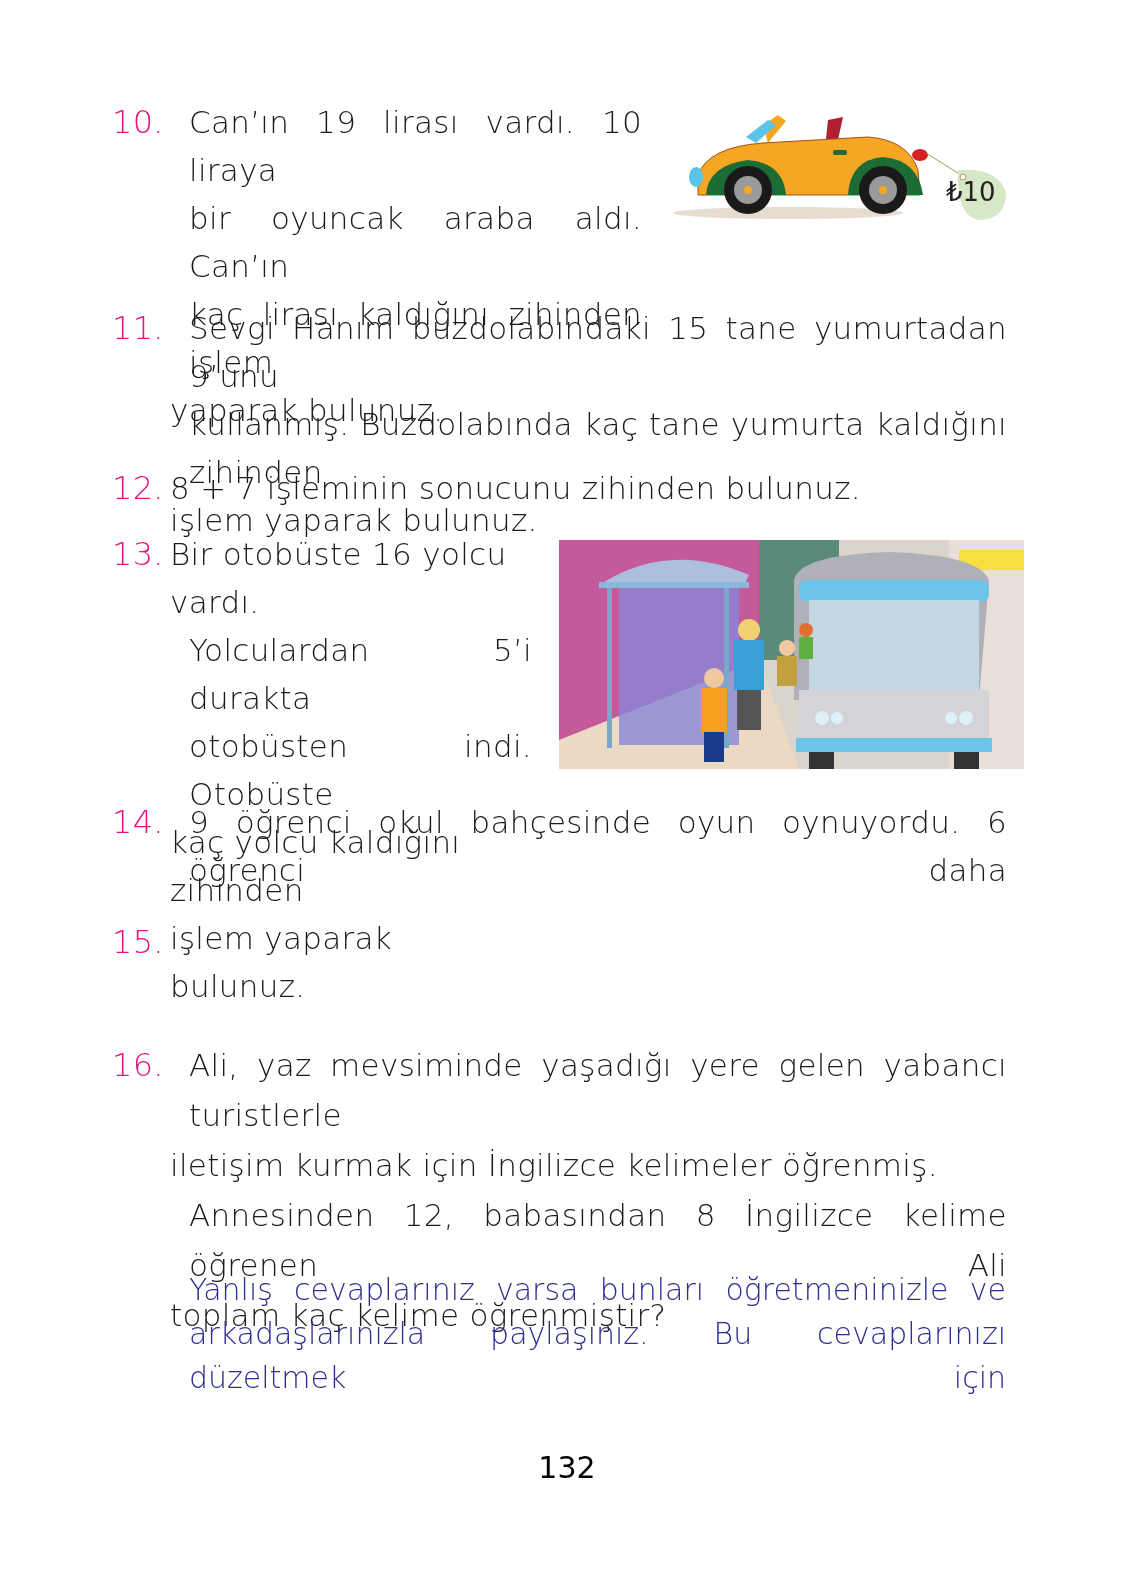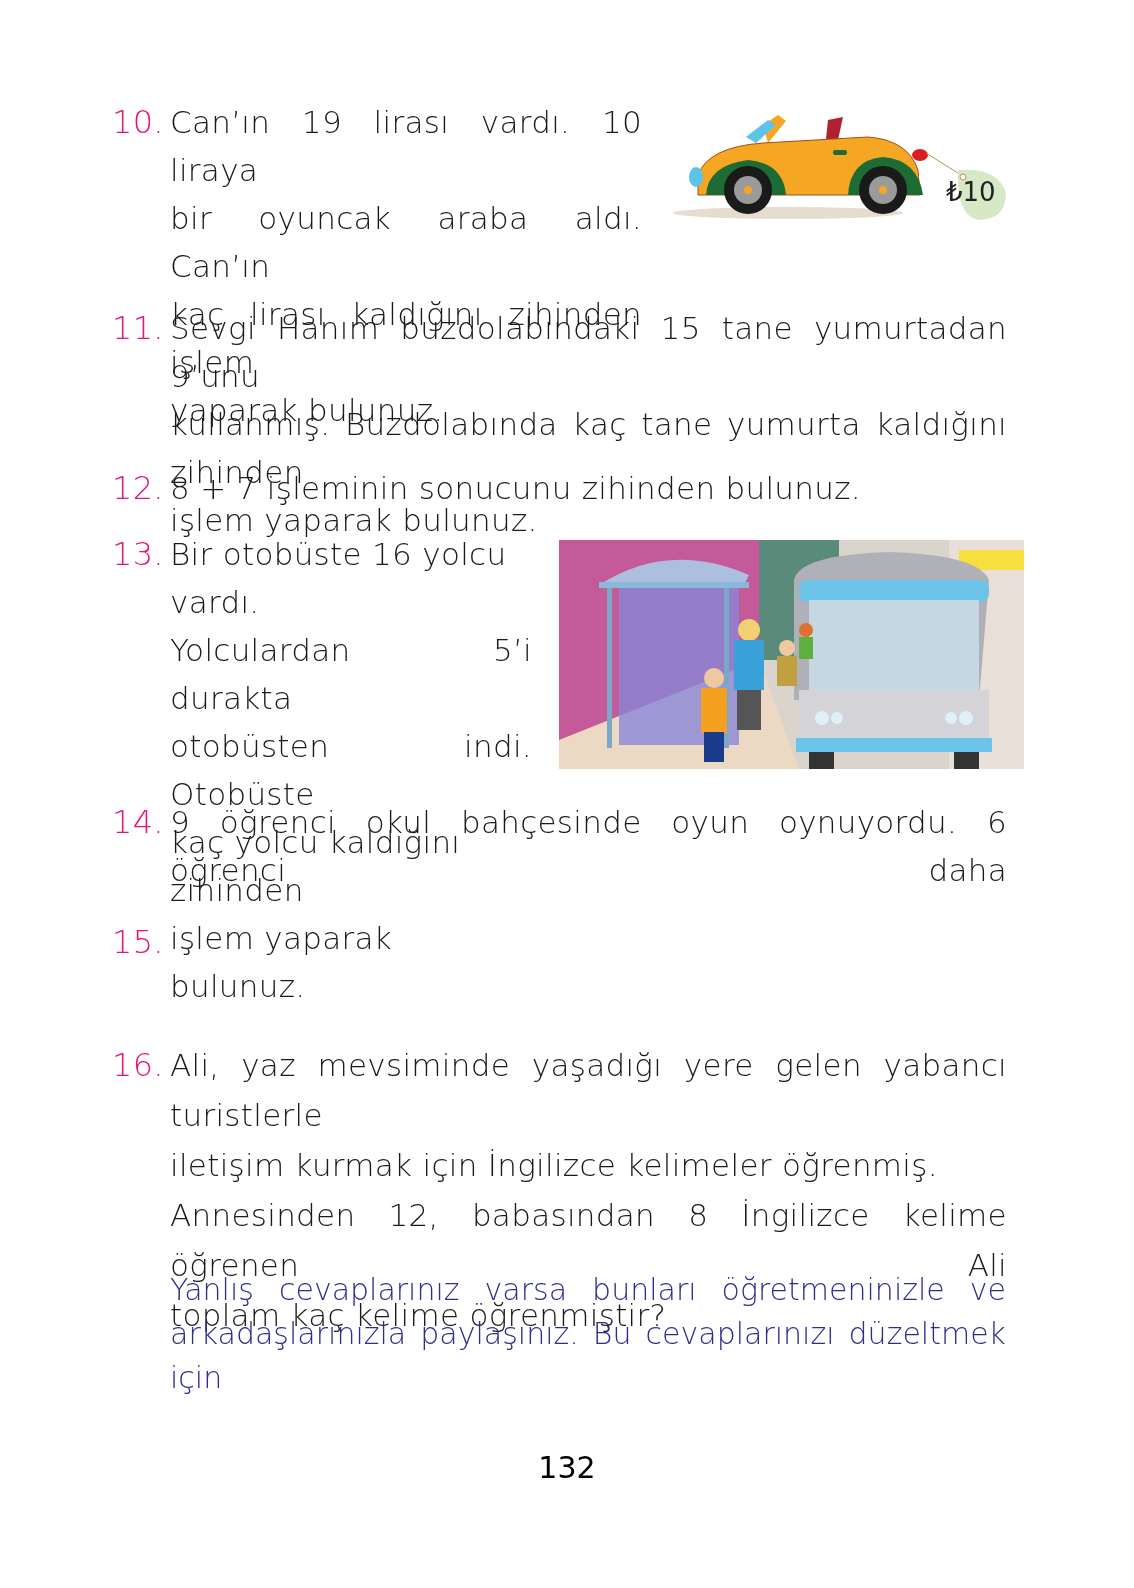--- a/index.html
+++ b/index.html
@@ -1,20 +1,20 @@
 <!DOCTYPE html>
 <html><head>
 <meta charset="utf-8">
 <style>
   html, body { margin:0; padding:0; background:#ffffff; }
   body { width:1134px; height:1588px; position:relative; font-family:"DejaVu Sans", sans-serif; color:#1a1a1a; }
   .q { position:absolute; left:112px; font-size:31px; line-height:48px; font-weight:300; letter-spacing:0.3px; }
   .num { position:absolute; left:0; top:0; color:#e4137d; font-size:32px; }
   .txt { margin-left:58px; }
-  .justify { text-align:justify; text-align-last:justify; }
+  .justify { text-align:justify; text-align-last:justify;margin-left:19px; }
   .note { position:absolute; left:170px; width:836px; color:#2e2c8e; font-size:30px; line-height:44px; font-weight:300; }
   .page-no { position:absolute; left:0; width:1134px; top:1450px; text-align:center; font-size:30px; color:#000000; }
   .car { position:absolute; left:668px; top:95px; width:350px; height:140px; }
   .bus { position:absolute; left:559px; top:540px; width:465px; height:229px; overflow:hidden; }
 </style>
 </head>
 <body>
 
 <div class="q" style="top:98px;width:530px;">
   <span class="num">10.</span>

